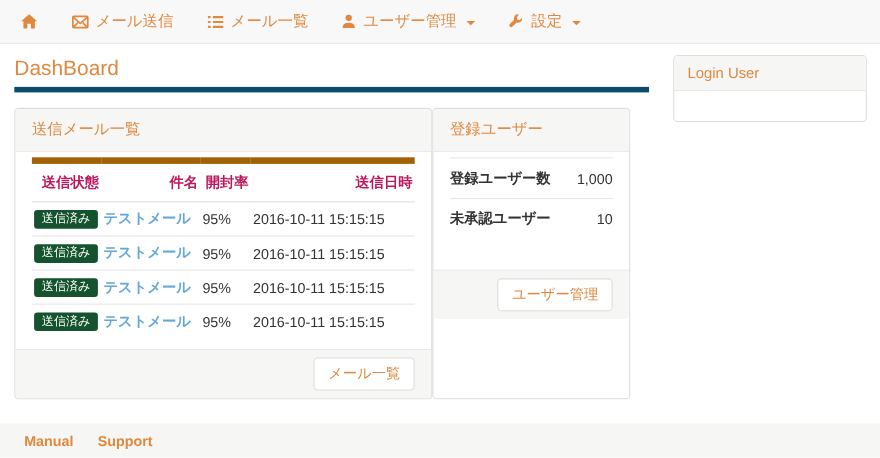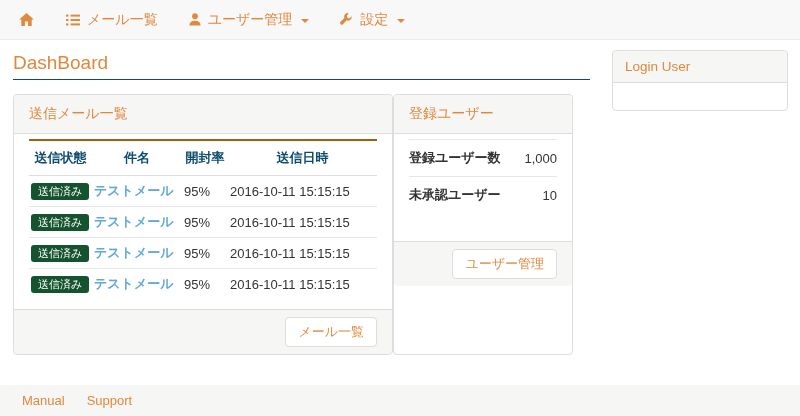--- a/index.html
+++ b/index.html
@@ -26,21 +26,21 @@
     display:inline-block; width:0; height:0; margin-left:3px; margin-top:2px;
     border-left:4px solid transparent; border-right:4px solid transparent;
     border-top:4px solid #e0883e;
   }
   
   .container { flex:1 1 auto; padding:0 12px 0 13px; display:flex; align-items:flex-start; }
   .main-col { width:577px; flex:0 0 577px; }
   .side-col { width:176px; flex:0 0 176px; margin-left:22px; margin-top:10px; }
   .page-title {
     margin-top:12px; font-size:19px; font-weight:normal;
-    color:#e0883e; padding-bottom:5px; border-bottom:1px solid #0c4a6e;
+    color:#e0883e; padding-bottom:5px; border-bottom:5px solid #0c4a6e;
   }
   .panels-row { display:flex; margin-top:14px; }
   
   .panel { background:#fff; border:1px solid #ddd; border-radius:4px; }
   .panel-heading {
     background:#f6f6f4; color:#e0883e; font-size:14px;
     padding:10px 15px; border-bottom:1px solid #ddd;
     border-radius:4px 4px 0 0;
   }
   .panel-body { padding:5px 15px 10px; }
@@ -51,22 +51,22 @@
   .btn {
     display:inline-block; background:#fff; color:#e0883e;
     border:1px solid #ddd; border-radius:4px;
     padding:5px 12px; font-size:13px; cursor:pointer;
     font-family:inherit;
   }
   
   .panel-mail { width:380px; flex:0 0 380px; }
   .mail-table { width:100%; border-collapse:collapse; font-size:13px; }
   .mail-table th {
-    text-align:center; font-weight:bold; color:#0c4a6e;
-    border-top:2px solid #a16207; border-bottom:1px solid #ddd;
+    text-align:right; font-weight:bold; color:#be185d;
+    border-top:6px solid #a16207; border-bottom:1px solid #ddd;
     padding:8px 2px; white-space:nowrap;
   }
   .mail-table td {
     border-bottom:1px solid #e7e7e7; padding:6px 2px;
     vertical-align:middle; white-space:nowrap;
   }
   .mail-table tr:last-child td { border-bottom:none; }
   .col-status { width:63px; } .col-subject { width:90px; }
   .col-rate { width:46px;margin-left:40px; } .col-date { width:auto; }
   .badge-sent {
@@ -81,34 +81,45 @@
     border-top:1px solid #e7e7e7; padding:9px 0; vertical-align:middle;
   }
   .users-table .u-label { font-weight:bold; text-align:left; }
   .users-table .u-value { text-align:right; }
   
   .panel-login .panel-heading { padding:8px 12px; font-size:13.5px; }
   .panel-login .login-body { height:27px; }
   
   .footer {
     flex:0 0 31px; margin-top:auto;
-    background:#f6f6f4; display:flex; align-items:center; padding-left:22px;
+    background:#f6f6f4; display:flex; align-items:center; padding-left:22px;font-weight:bold;
   }
   .footer a { color:#e0883e; font-size:13px; text-decoration:none; margin-right:22px; cursor:pointer; }
 </style>
 </head>
 <body>
 
 <nav class="navbar">
   <a class="nav-item">
     <span>
       <svg width="17" height="16" viewBox="0 0 16 16">
           <path fill="#e0883e" d="M8 1 L15.3 7.4 L13.2 7.4 L13.2 14 L9.6 14 L9.6 9.6 L6.4 9.6 L6.4 14 L2.8 14 L2.8 7.4 L0.7 7.4 Z"></path>
         </svg>
     </span>
+  </a>
+  <a class="nav-item">
+    <span>
+      <svg width="16" height="16" viewBox="0 0 16 16" fill="none" stroke="#e0883e" stroke-width="1.6">
+        <rect x="1.2" y="2.8" width="13.6" height="10.4" rx="1"></rect>
+        <polyline points="1.5,3.5 8,9.2 14.5,3.5"></polyline>
+        <line x1="1.8" y1="12.6" x2="5.8" y2="8.6"></line>
+        <line x1="14.2" y1="12.6" x2="10.2" y2="8.6"></line>
+      </svg>
+    </span>
+    <span>メール送信</span>
   </a>
   <a class="nav-item">
     <span>
       <svg width="16" height="16" viewBox="0 0 16 16" stroke="#e0883e" stroke-width="2">
         <line x1="1" y1="3.6" x2="3.4" y2="3.6"></line>
           <line x1="5.6" y1="3.6" x2="15" y2="3.6"></line>
         <line x1="1" y1="8" x2="3.4" y2="8"></line>
           <line x1="5.6" y1="8" x2="15" y2="8"></line>
         <line x1="1" y1="12.4" x2="3.4" y2="12.4"></line>
           <line x1="5.6" y1="12.4" x2="15" y2="12.4"></line>

